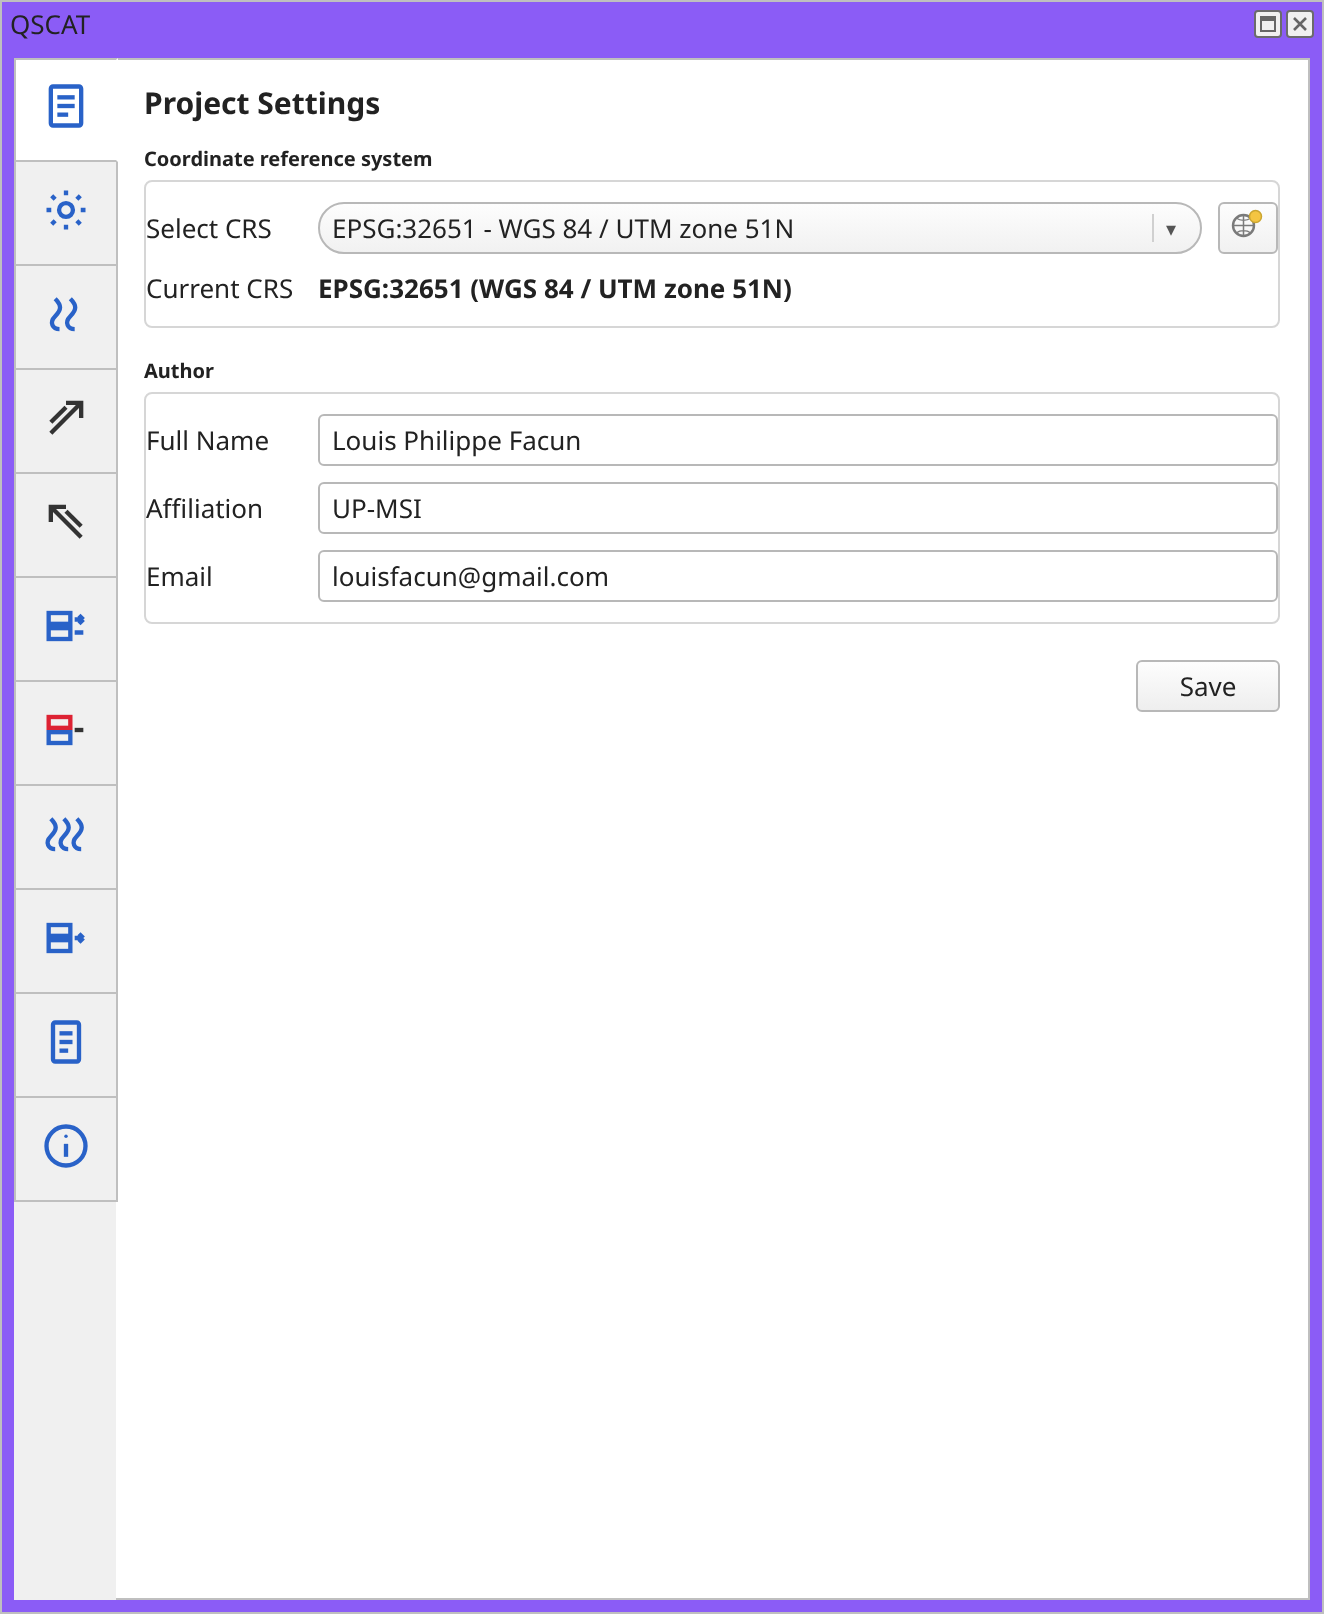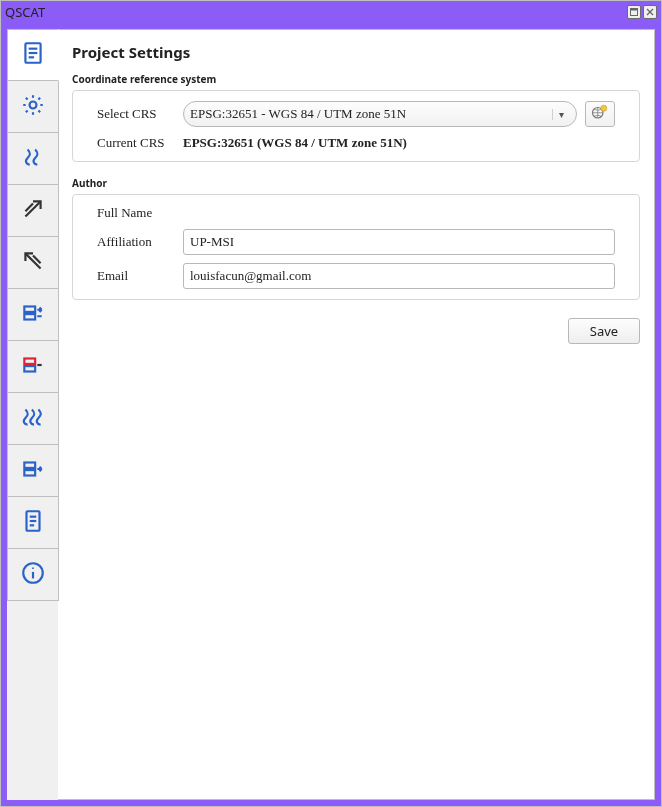--- a/index.html
+++ b/index.html
@@ -87,24 +87,23 @@
     margin: 0 0 8px 0;
   }
   .group-label {
     font-size: 10px;
     font-weight: 700;
     margin: 2px 0 4px 0;
   }
   .groupbox {
     border: 1px solid #d6d6d6;
     border-radius: 4px;
-    padding: 10px 24px;
+    padding: 10px 0;
     background: #fff;
     margin-bottom: 12px;
-    font-family: Liberation Serif, serif;
   }
   .row {
     display: flex;
     align-items: center;
     margin-bottom: 8px;
     gap: 8px;
   }
   .row:last-child { margin-bottom: 0; }
   .row-label {
     width: 78px;
@@ -325,20 +324,21 @@
         <div class="row">
           <div class="row-label">Current CRS</div>
           <div class="value-bold">EPSG:32651 (WGS 84 / UTM zone 51N)</div>
         </div>
       </div>
 
       <div class="group-label">Author</div>
       <div class="groupbox">
         <div class="row">
           <div class="row-label">Full Name</div>
+          <input class="text" type="text" value="Louis Philippe Facun" style="">
         </div>
         <div class="row">
           <div class="row-label">Affiliation</div>
           <input class="text" type="text" value="UP-MSI" style="">
         </div>
         <div class="row">
           <div class="row-label">Email</div>
           <input class="text" type="text" value="louisfacun@gmail.com" style="">
         </div>
       </div>

